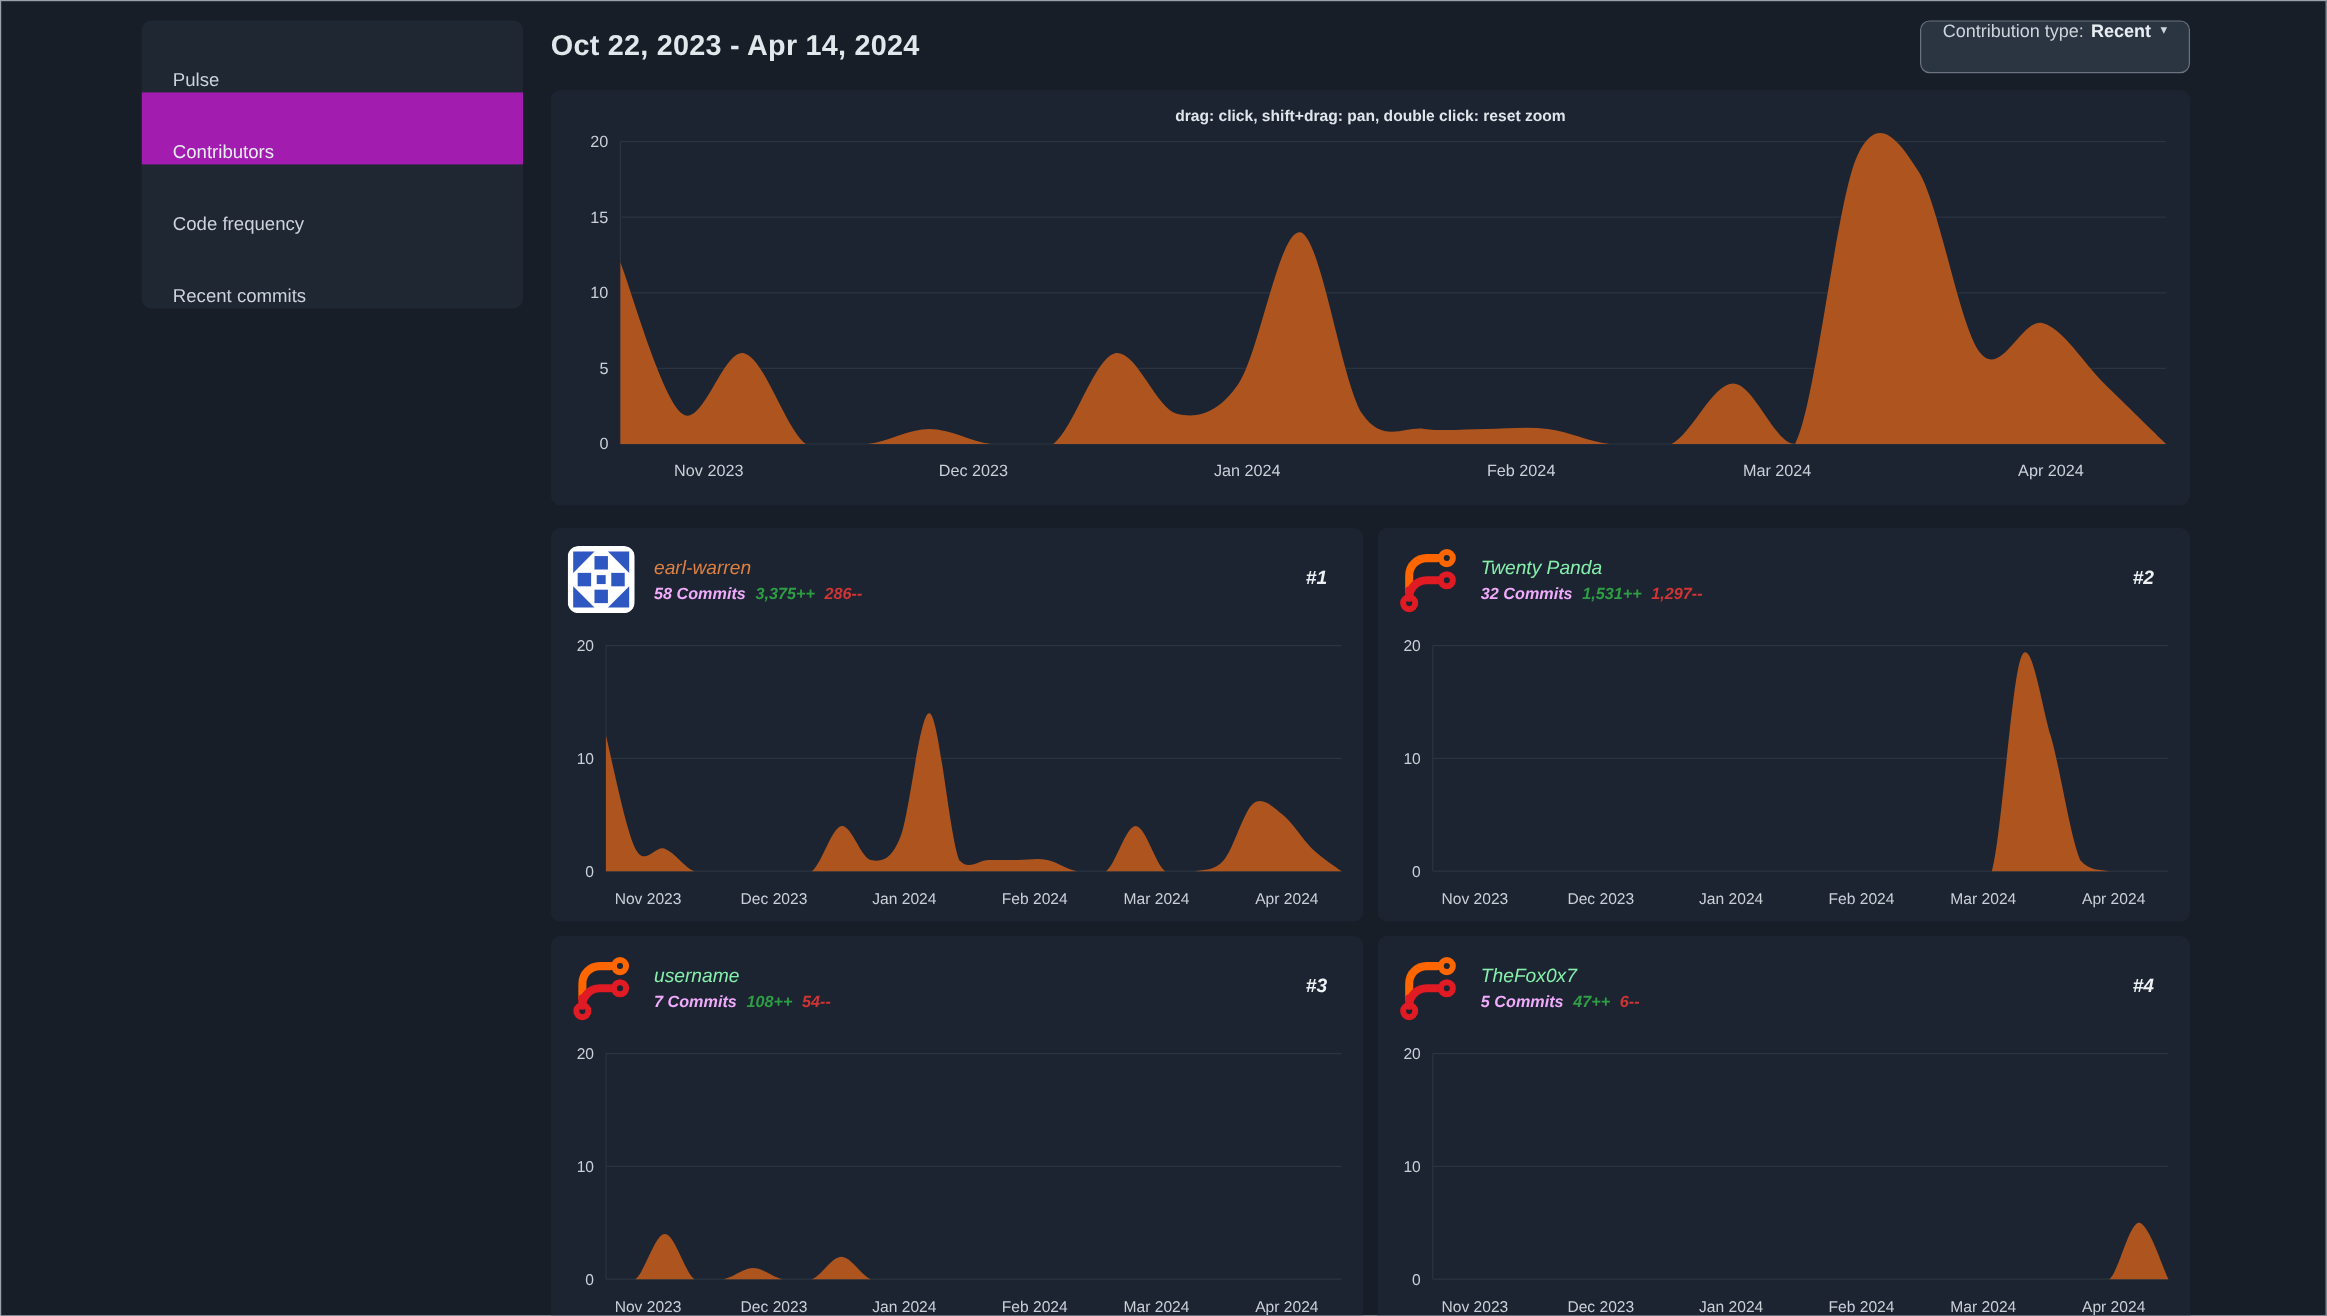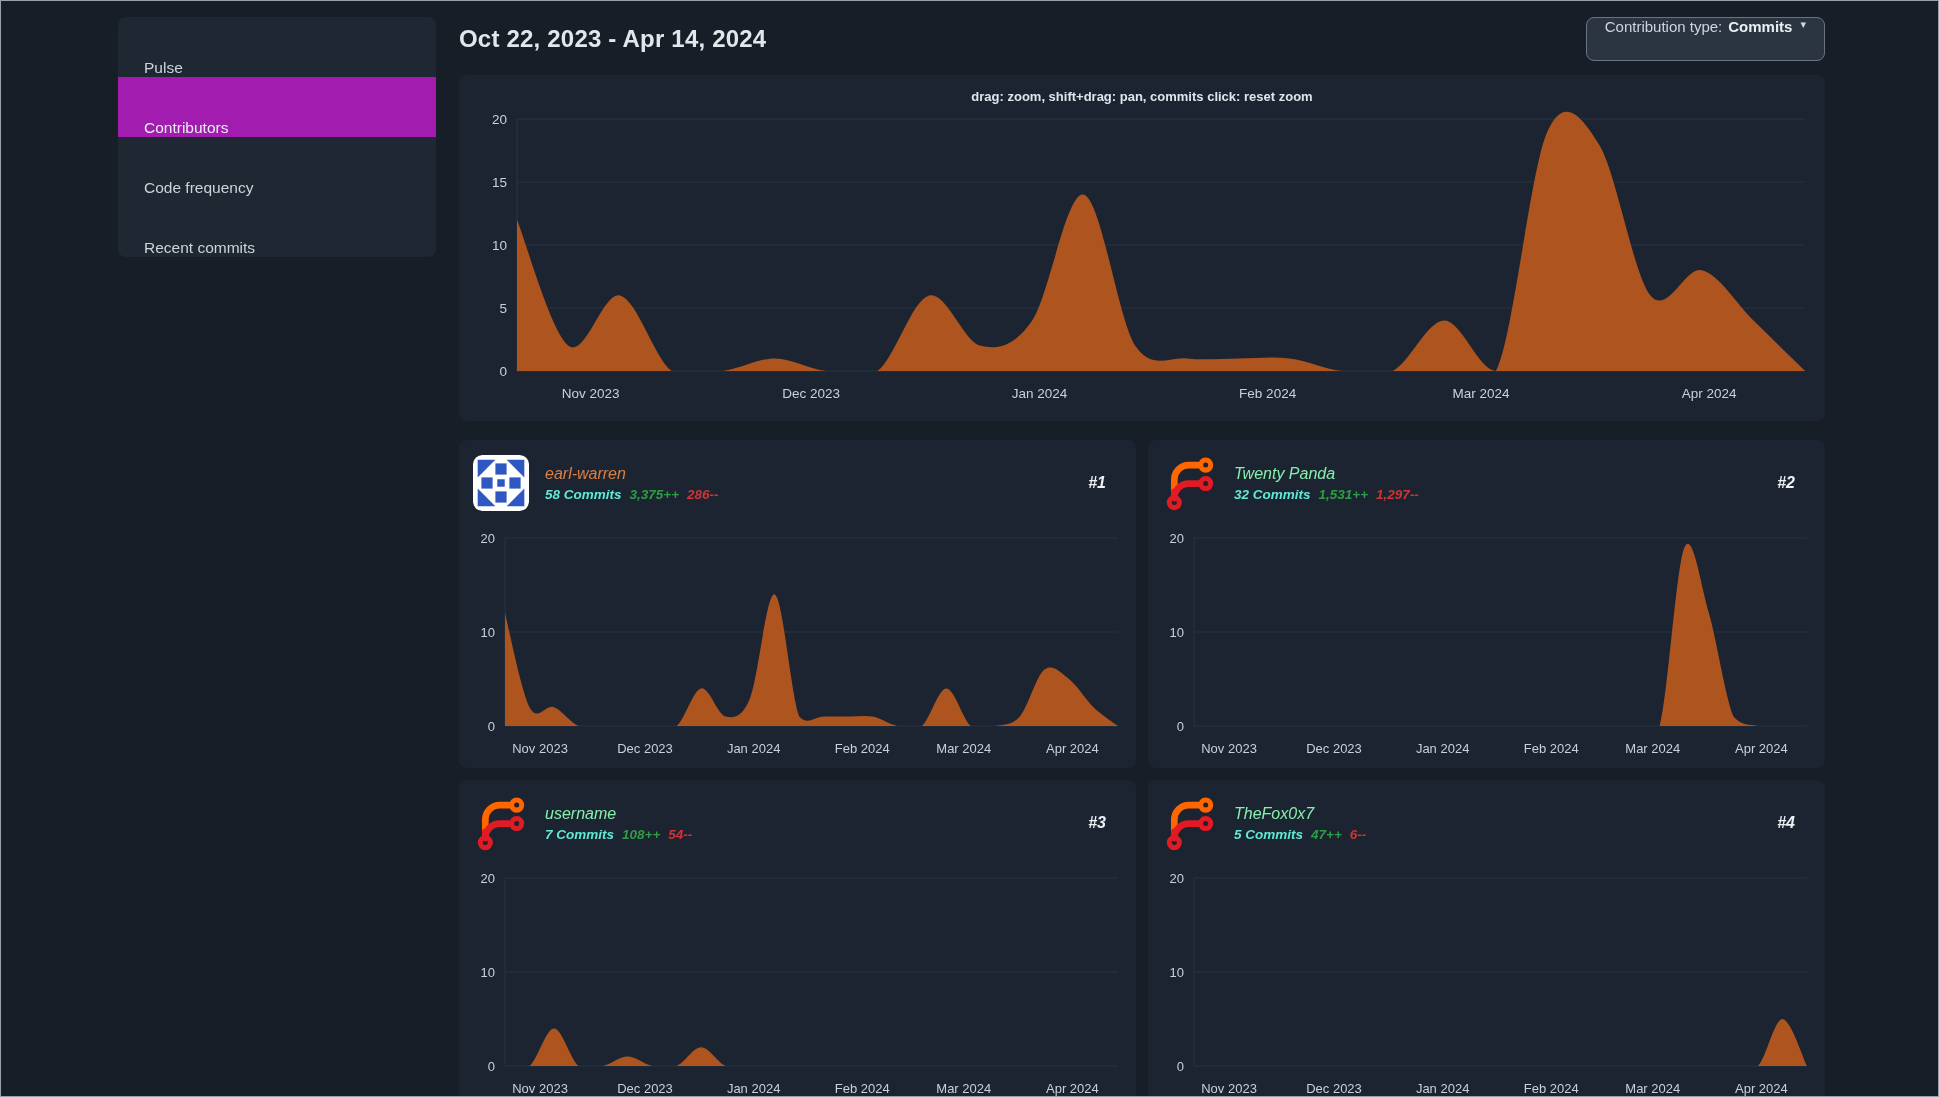--- a/index.html
+++ b/index.html
@@ -52,21 +52,21 @@
     display:grid; grid-template-columns:677px 677px; gap:12px;
   }
   .card { height:328px; overflow:hidden; display:flex; flex-direction:column; }
   .card-head { display:flex; align-items:center; padding:15px 24px 15px 14px; height:86px;font-style:italic; }
   .avatar { width:56px; height:56px; border-radius:8px; overflow:hidden; flex:0 0 auto; display:block; cursor:pointer; }
   .avatar svg { display:block; width:100%; height:100%; }
   .who { margin-left:16px; display:flex; flex-direction:column; gap:4px; min-width:0; }
   .contrib-name { font-size:16px; color:#86efac; text-decoration:none; cursor:pointer; }
   .contrib-name.is-link { color:#dd8043; }
   .stats { font-size:13.5px; font-weight:bold; display:flex; gap:8px; }
-  .stats .commits { color:#5eead4; }
+  .stats .commits { color:#f0abfc; }
   .stats .adds { color:#2e9e44; }
   .stats .dels { color:#d03434; }
   .rank { margin-left:auto; font-size:16px; font-weight:bold; color:#eef1f4; padding-right:6px; }
   .chart-mini { height:242px; }
   svg text { font-family:"Liberation Sans", sans-serif; }
 </style>
 </head>
 <body>
 
 <nav class="sidebar-menu">
@@ -83,27 +83,27 @@
     <span>Recent commits</span>
   </div>
 </nav>
 
 <div class="main-col">
 
   <div class="header-row">
     <h1 class="page-title">Oct 22, 2023 - Apr 14, 2024</h1>
     <button class="type-dropdown">
       <span>Contribution type:</span>
-      <span class="value">Commits</span>
+      <span class="value">Recent</span>
       <span class="caret">▾</span>
     </button>
   </div>
 
   <section class="panel main-chart-panel">
-    <div class="chart-hint">drag: zoom, shift+drag: pan, commits click: reset zoom</div>
+    <div class="chart-hint">drag: click, shift+drag: pan, double click: reset zoom</div>
     <div class="chart chart-main"><svg width="1366" height="312">
           <line x1="58" y1="266" x2="1346" y2="266" stroke="#2b3440" stroke-width="1"></line>
           <text x="48" y="270.5" text-anchor="end" fill="#c9d0d8" font-size="13.5">0</text>
           <line x1="58" y1="203" x2="1346" y2="203" stroke="#2b3440" stroke-width="1"></line>
           <text x="48" y="207.5" text-anchor="end" fill="#c9d0d8" font-size="13.5">5</text>
           <line x1="58" y1="140" x2="1346" y2="140" stroke="#2b3440" stroke-width="1"></line>
           <text x="48" y="144.5" text-anchor="end" fill="#c9d0d8" font-size="13.5">10</text>
           <line x1="58" y1="77" x2="1346" y2="77" stroke="#2b3440" stroke-width="1"></line>
           <text x="48" y="81.5" text-anchor="end" fill="#c9d0d8" font-size="13.5">15</text>
           <line x1="58" y1="14" x2="1346" y2="14" stroke="#2b3440" stroke-width="1"></line>

